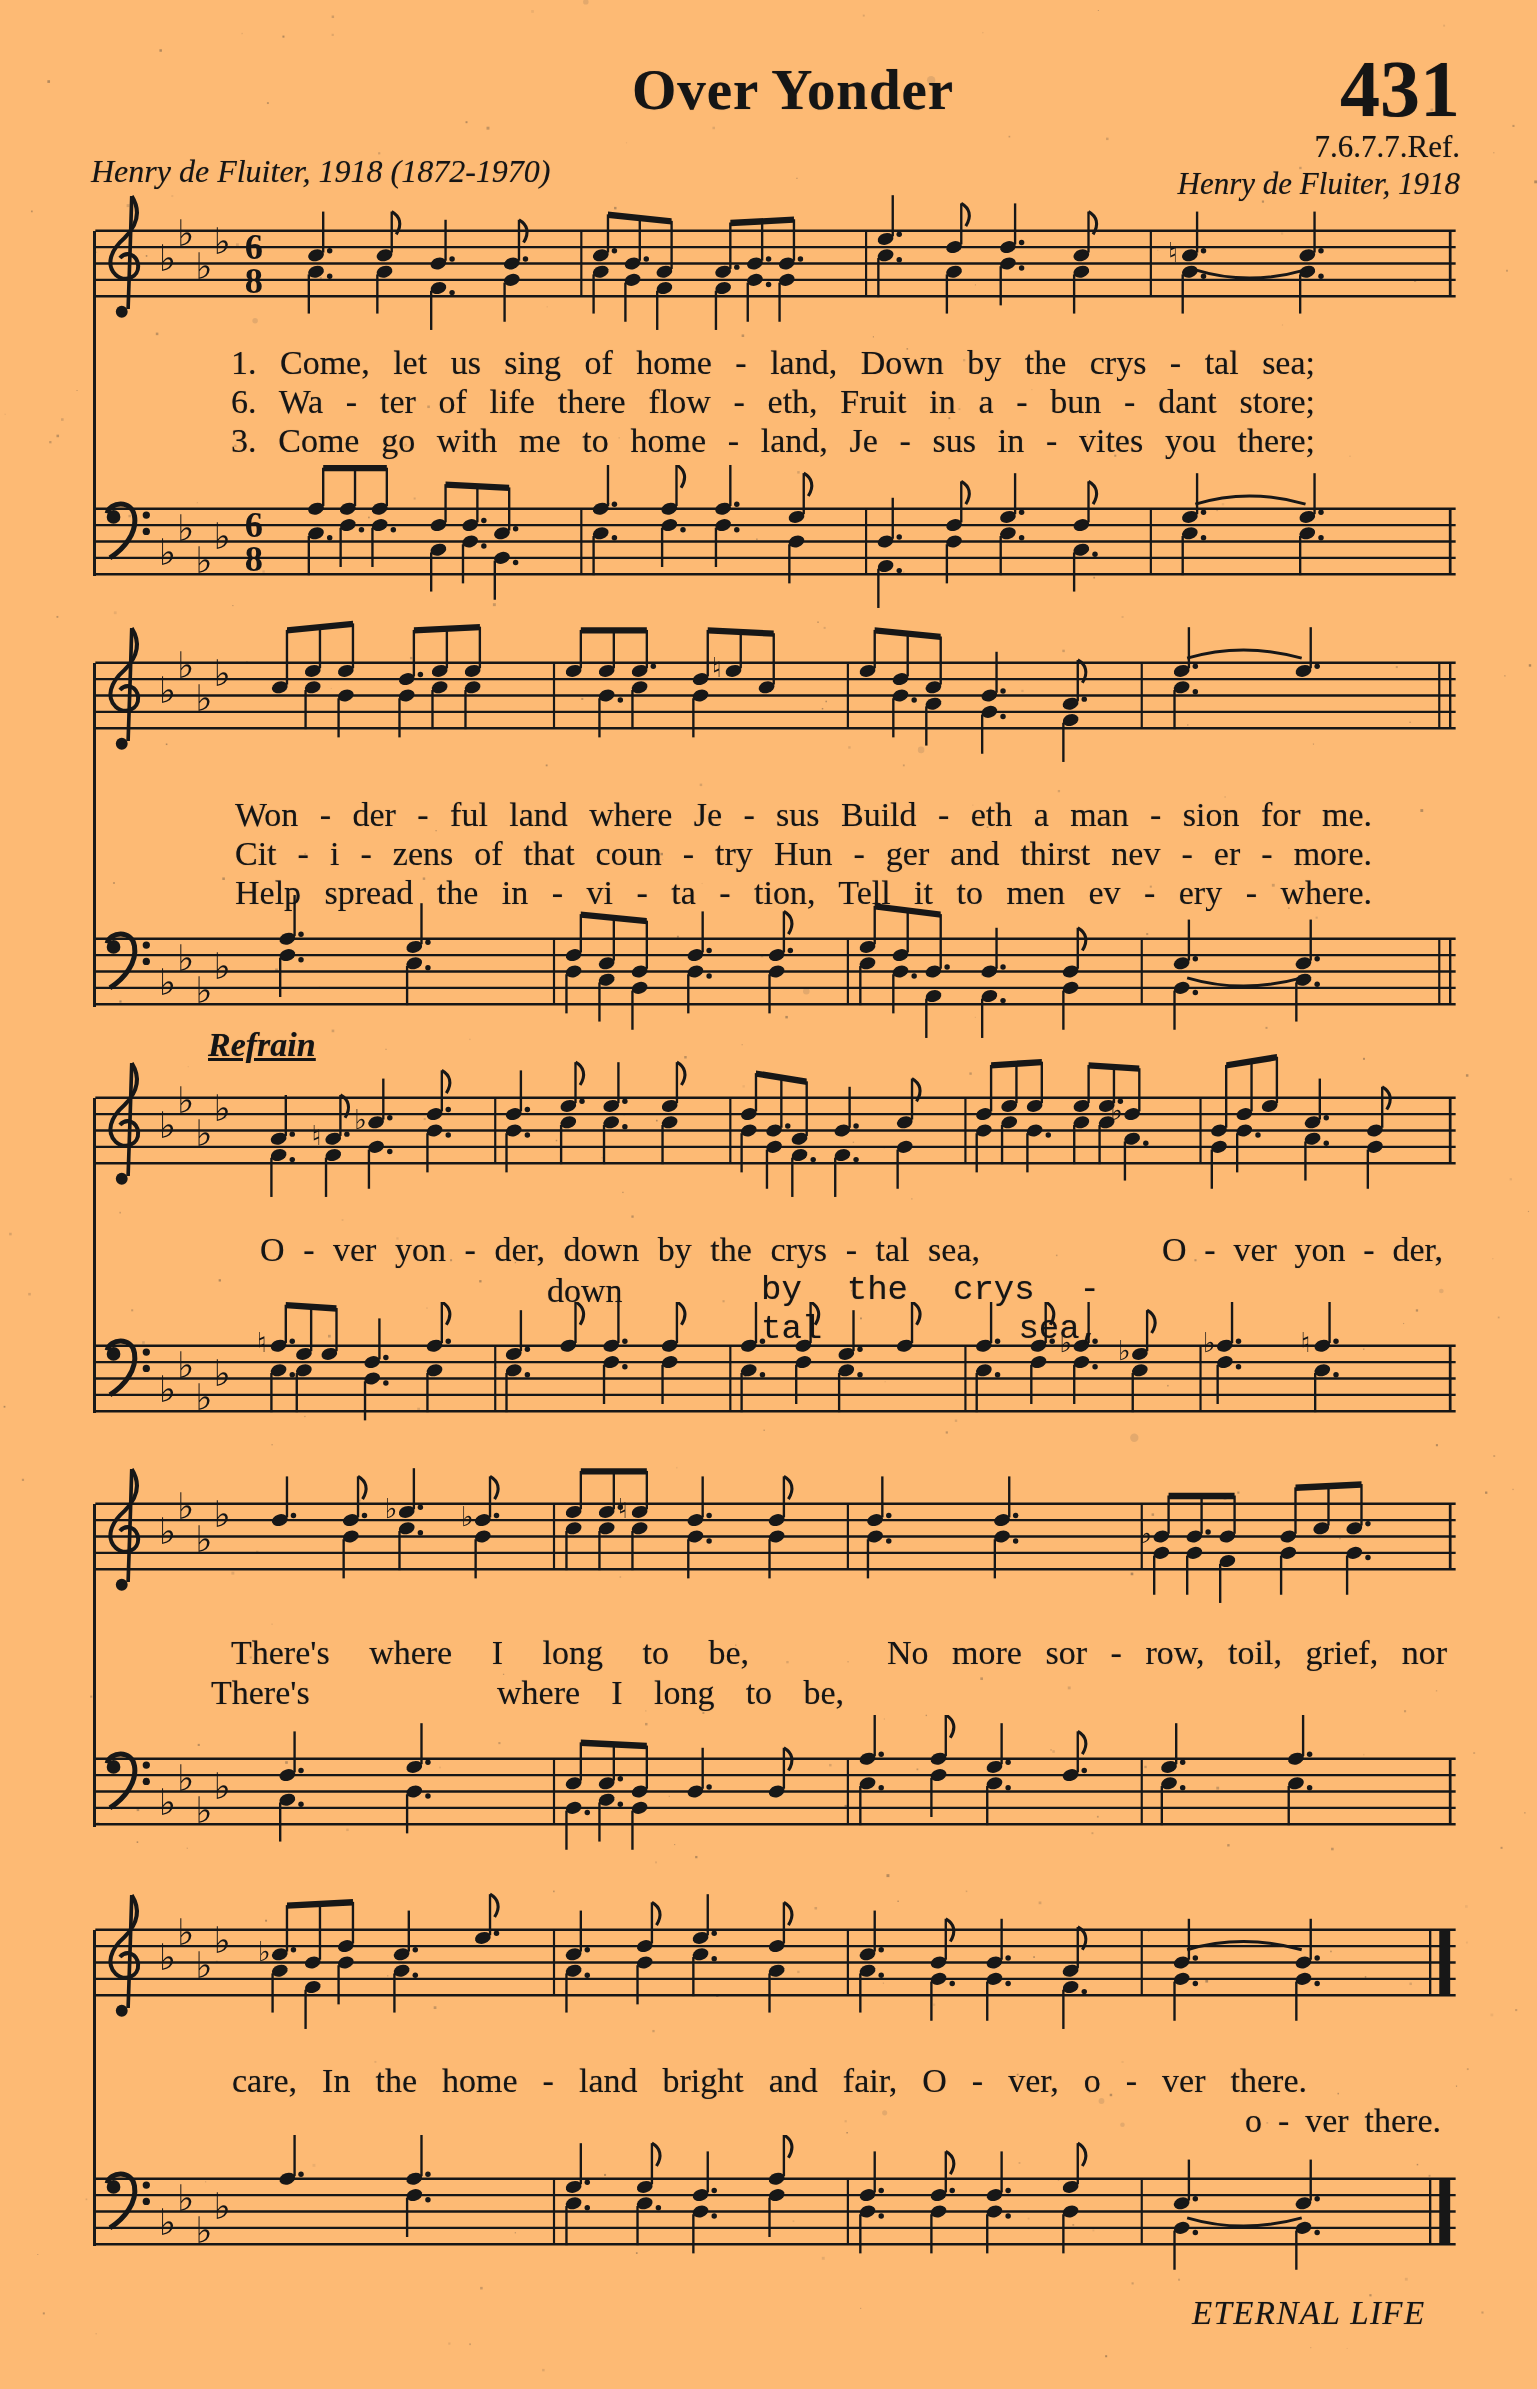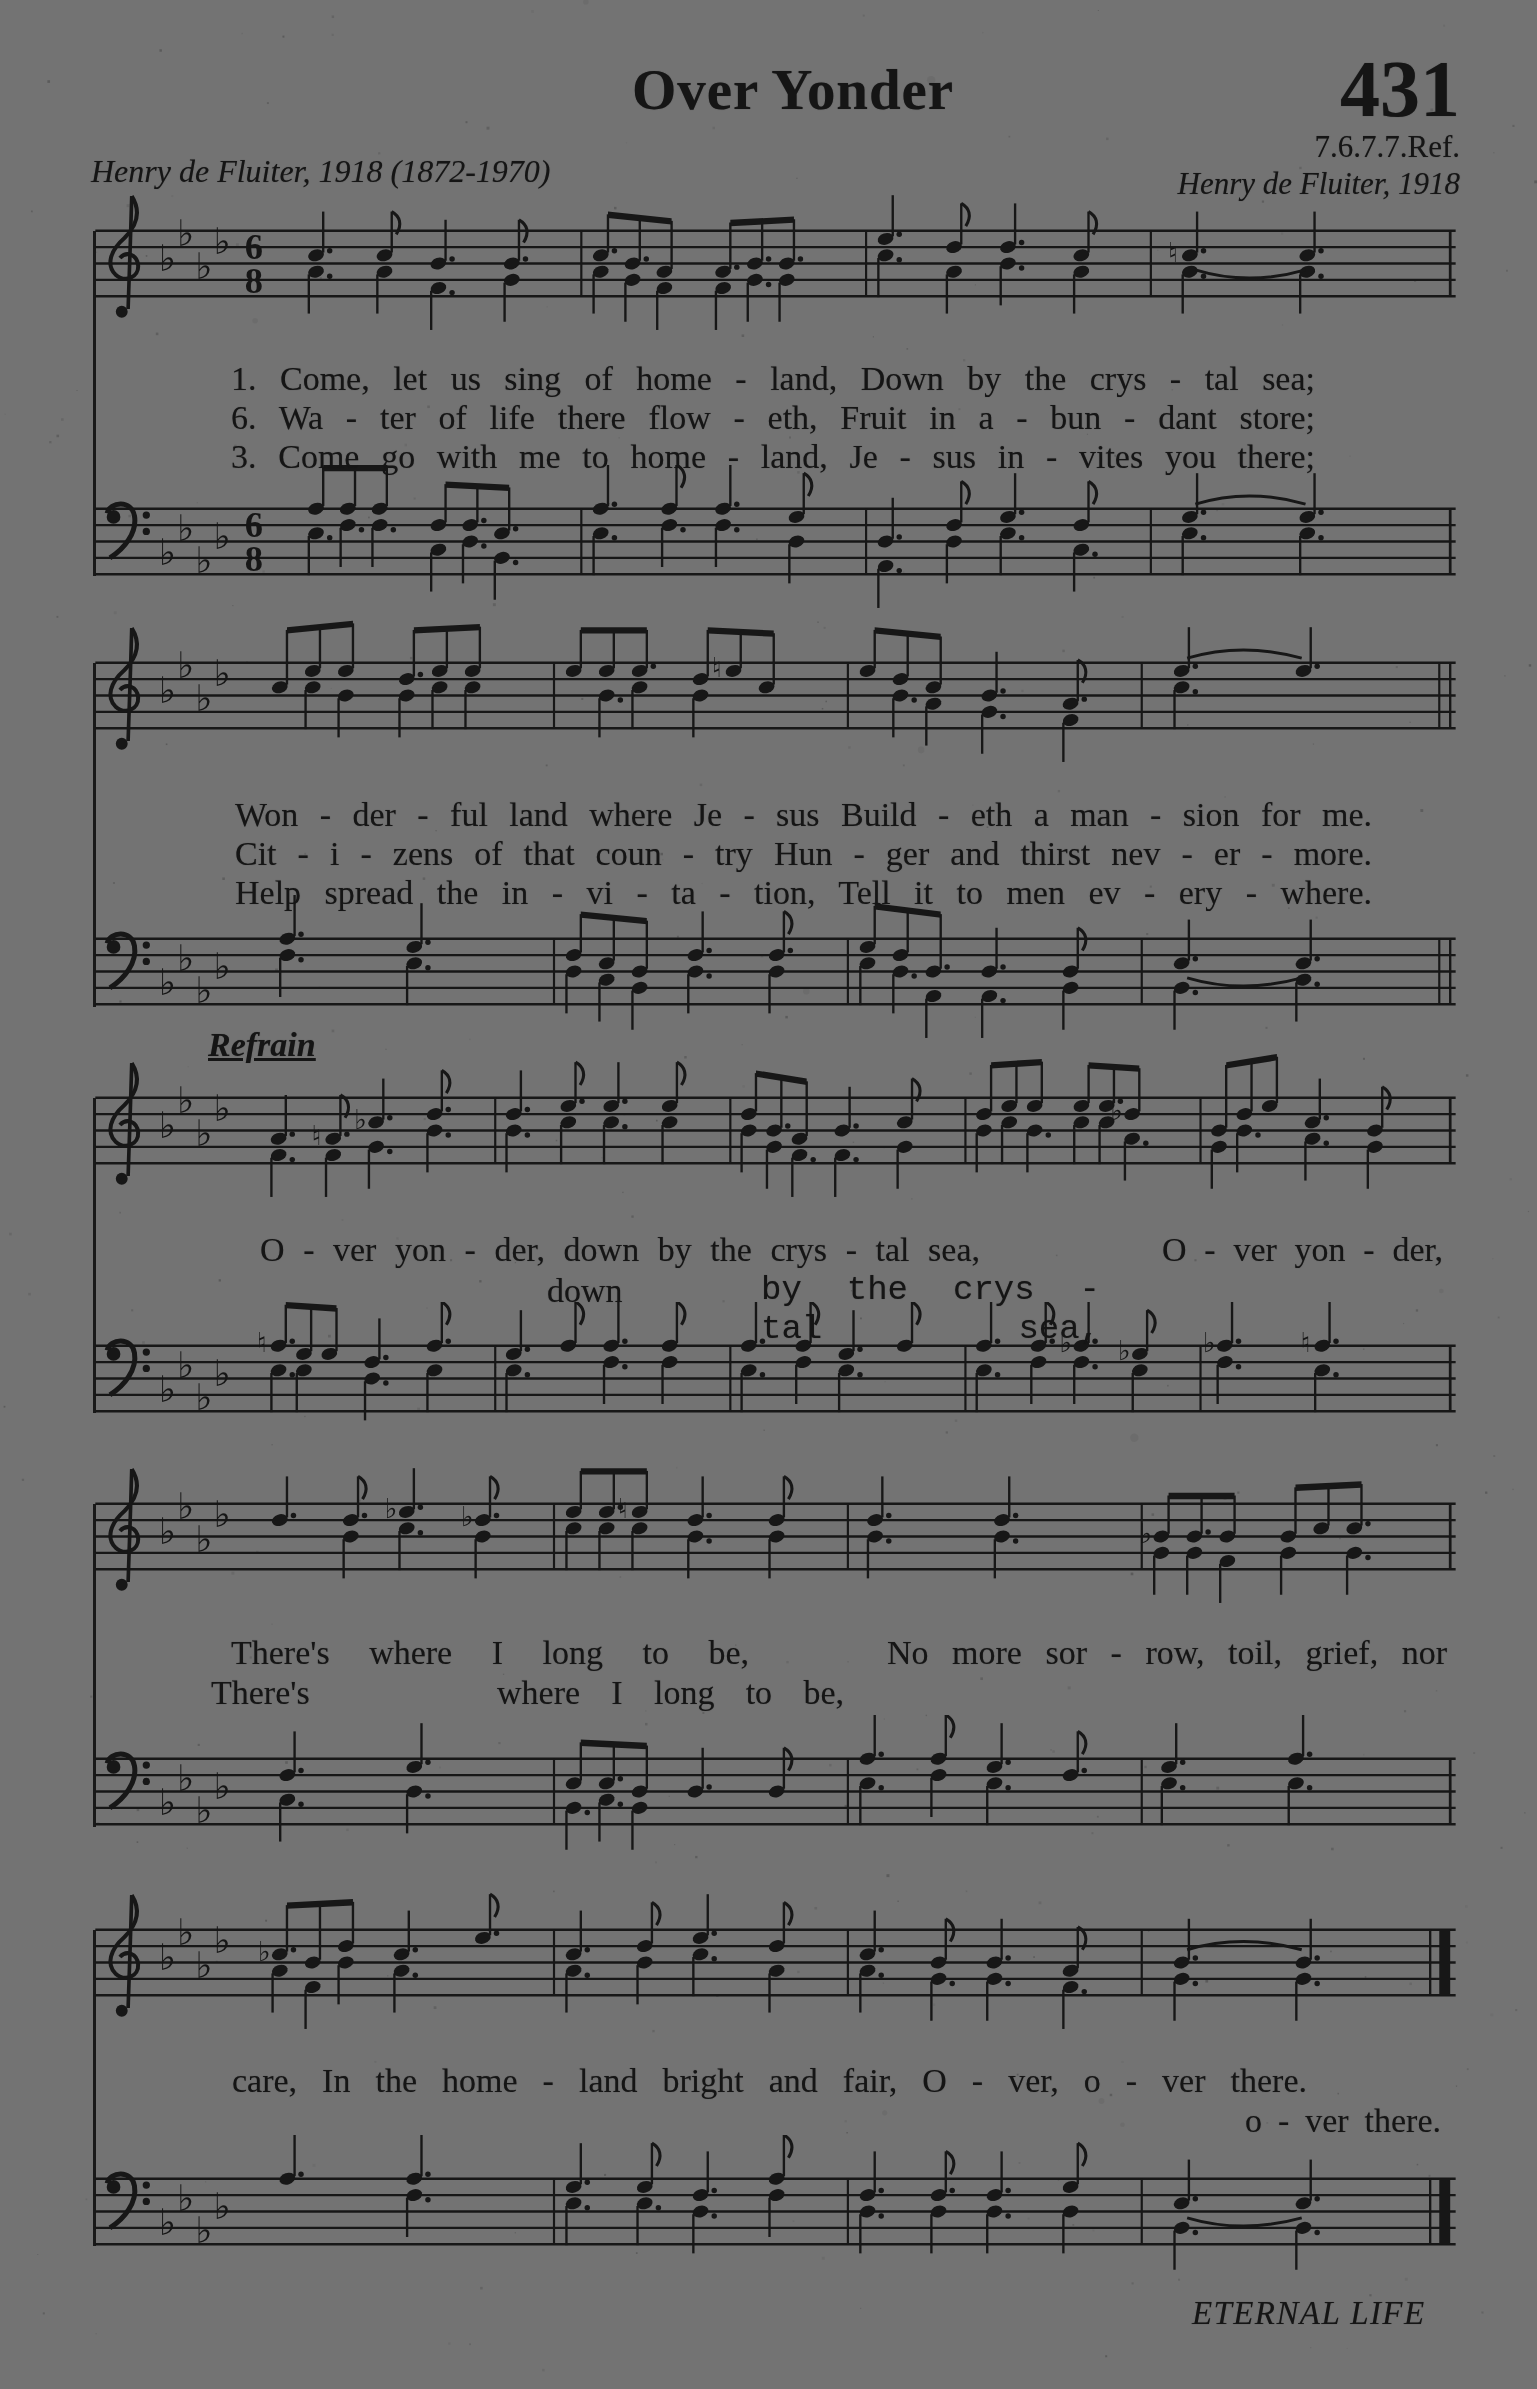--- a/index.html
+++ b/index.html
@@ -1,16 +1,16 @@
 <!DOCTYPE html>
 <html style="font-size:14.6px"><head>
 <meta charset="utf-8">
 <style>
   html,body{margin:0;padding:0;background:#d8d8d4;}
-  .page{position:relative;width:1537px;height:2389px;background:#737373;overflow:hidden;
+  .page{position:relative;width:1537px;height:2389px;background:#fdba74;overflow:hidden;
         font-family:"Liberation Serif","DejaVu Serif",serif;color:#151515;}
   .ink{text-shadow:0 0 0.9px rgba(25,25,25,.45);}
   .abs{position:absolute;}
   .title{left:474px;top:57px;width:638px;text-align:center;font-size:57px;font-weight:bold;letter-spacing:0.9px;}
   .number{right:77px;top:49px;font-size:80px;font-weight:bold;line-height:1;}
   .meter{right:77px;top:129px;font-size:31px;}
   .author{left:91px;top:153px;font-size:32px;font-style:italic;}
   .composer{right:77px;top:166px;font-size:31px;font-style:italic;}
   .lyric{font-size:34px;line-height:39px;white-space:nowrap;text-align:right;}
   .lyric-j{text-align:justify;text-align-last:justify;white-space:normal;}
@@ -2102,21 +2102,21 @@
       <line x1="1338.825" y1="72" x2="1338.825" y2="27" stroke="#171717" stroke-width="2.6"></line>
       <circle cx="1345.9" cy="70.0" r="3" fill="#171717"></circle>
       <g transform="translate(1330.9,102.0) rotate(-18)">
         <ellipse rx="8.8" ry="6.3" fill="#171717"></ellipse>
       </g>
       <line x1="1323.0249999999999" y1="105" x2="1323.0249999999999" y2="148" stroke="#171717" stroke-width="2.6"></line>
       <circle cx="1345.9" cy="107.0" r="3" fill="#171717"></circle>
       <path d="M1203.125 91 Q 1264.025 109 1328.925 91" stroke="#171717" stroke-width="3.2" fill="none"></path>
     </svg>
 
-  <div class="abs vblock" style="left:231px;top:359px;width:1084px;">
+  <div class="abs vblock" style="left:231px;top:343px;width:1084px;">
     <div class="lyric lyric-j ink">1. Come, let us sing of home - land, Down by the crys - tal sea;</div>
     <div class="lyric lyric-j ink">6. Wa - ter of life there flow - eth, Fruit in a - bun - dant store;</div>
     <div class="lyric lyric-j ink">3. Come go with me to home - land, Je - sus in - vites you there;</div>
   </div>
 
   <div class="abs vblock" style="left:235px;top:795px;width:1137px;font-family:Liberation Serif, serif;">
     <div class="lyric lyric-j ink">Won - der - ful land where Je - sus Build - eth a man - sion for me.</div>
     <div class="lyric lyric-j ink">Cit - i - zens of that coun - try Hun - ger and thirst nev - er - more.</div>
     <div class="lyric lyric-j ink">Help spread the in - vi - ta - tion, Tell it to men ev - ery - where.</div>
   </div>

